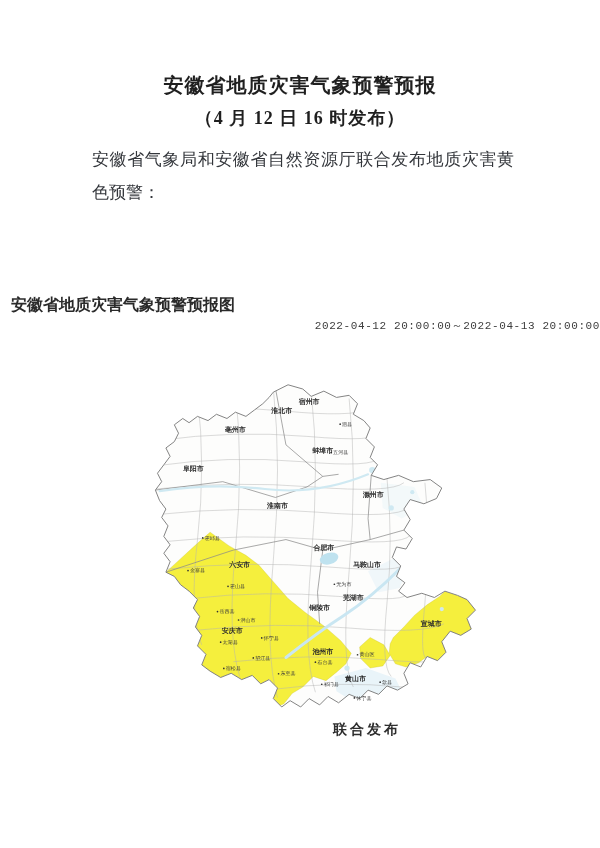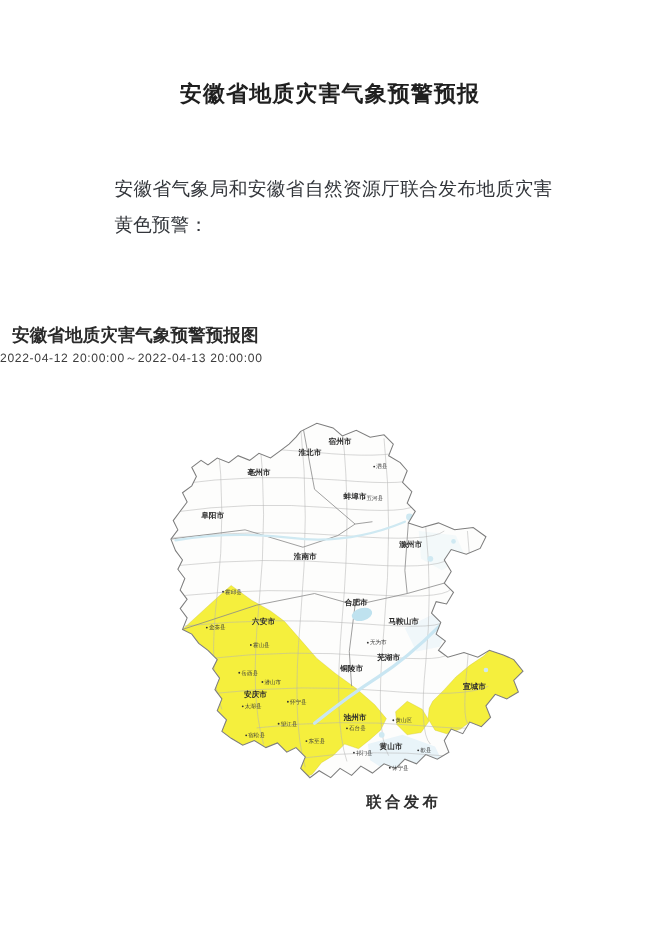--- a/index.html
+++ b/index.html
@@ -4,26 +4,26 @@
 <style>
   html,body{margin:0;padding:0;background:#ffffff;}
   #page{position:relative;width:600px;height:848px;background:#ffffff;overflow:hidden;
         font-family:"Liberation Serif","DejaVu Serif",serif;color:#2b2b2b;}
   .doc-title{position:absolute;top:72px;left:0;width:600px;text-align:center;
              font-size:20px;font-weight:bold;color:#1f1f1f;letter-spacing:1px;}
   .doc-subtitle{position:absolute;top:106px;left:0;width:600px;text-align:center;
                 font-size:18px;font-weight:bold;color:#1f1f1f;letter-spacing:1px;}
   .doc-body{position:absolute;top:140px;left:88px;width:430px;
             font-size:17px;line-height:32.5px;text-align:justify;color:#33363b;}
-  .doc-body p{margin:16px;}
+  .doc-body p{margin:4px;}
   .doc-body p.indent{text-indent:2em;}
   .map-title{position:absolute;top:295px;left:0;width:600px;
              font-size:16px;font-weight:bold;color:#2a2a2a;margin-left:11px;}
-  .map-period{position:absolute;top:318px;left:0;width:600px;text-align:left;
-              font-family:Liberation Sans, sans-serif;
+  .map-period{position:absolute;top:318px;left:0;width:600px;text-align:right;
+              font-family:Liberation Mono, monospace;
               font-size:11px;letter-spacing:0.6px;color:#3c3c3c;}
   .legend{position:absolute;top:337px;left:356px;
           font-family:"Liberation Sans","DejaVu Sans",sans-serif;}
   .legend-row{display:flex;align-items:center;height:13.5px;}
   .legend-dot{width:8px;height:8px;border-radius:50%;margin-right:9px;flex:0 0 auto;}
   .legend-label{font-size:9.5px;color:#3a3a3a;letter-spacing:0.5px;white-space:nowrap;}
   .map-wrap{position:absolute;top:377px;left:128px;width:358px;height:342px;}
   .city-label{font-family:"Liberation Sans","DejaVu Sans",sans-serif;font-size:6.6px;
               fill:#2b2b2b;font-weight:bold;text-anchor:middle;}
   .county-label{font-family:"Liberation Sans","DejaVu Sans",sans-serif;font-size:4.8px;
@@ -34,20 +34,21 @@
   .footer-joint{position:absolute;top:721px;left:333px;
                 font-family:"Liberation Sans","DejaVu Sans",sans-serif;
                 font-size:14px;font-weight:600;letter-spacing:3px;color:#2e2e2e;}
 </style>
 </head>
 <body>
 
 <div id="page">
 
   <div class="doc-title">安徽省地质灾害气象预警预报</div>
+  <div class="doc-subtitle">（4 月 12 日 16 时发布）</div>
 
   <div class="doc-body">
     <p>安徽省气象局和安徽省自然资源厅联合发布地质灾害黄色预警：</p>
   </div>
 
   <div class="map-title">安徽省地质灾害气象预警预报图</div>
   <div class="map-period">2022-04-12 20:00:00～2022-04-13 20:00:00</div>
 
 
   <div class="map-wrap">

